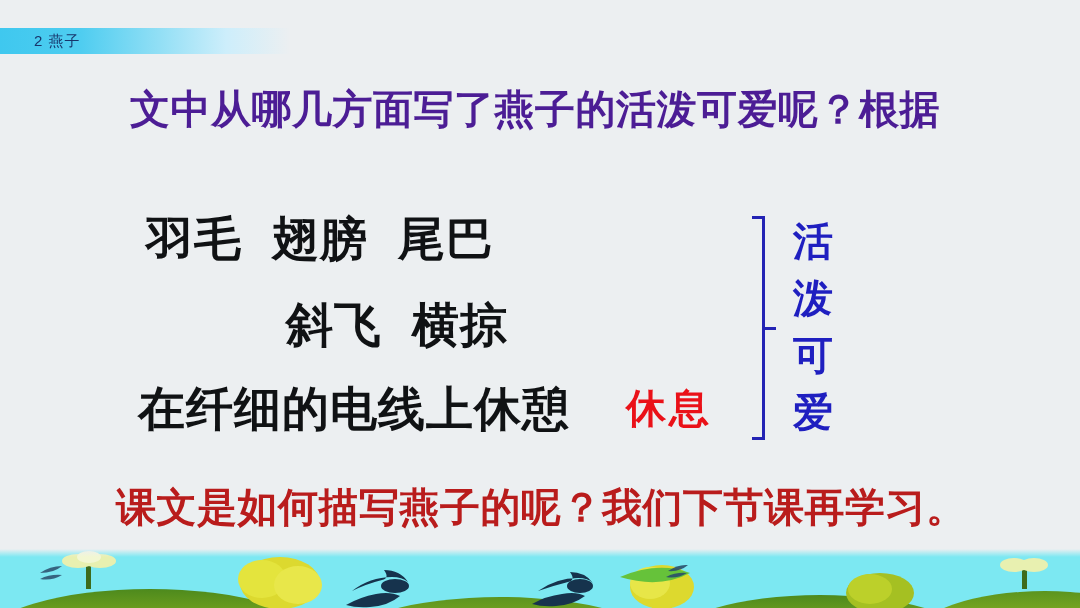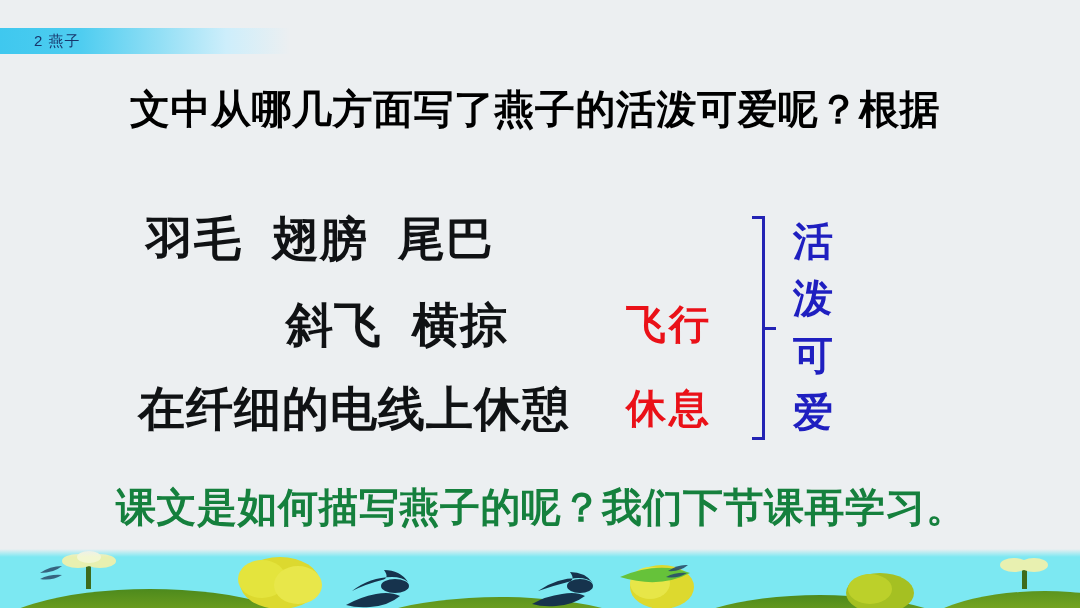--- a/index.html
+++ b/index.html
@@ -48,21 +48,21 @@
   
   #question-block {
     position: absolute;
     left: 54px;
     top: 68px;
     width: 980px;
     font-family: "DejaVu Sans", "Liberation Sans", sans-serif;
     font-weight: bold;
     font-size: 40px;
     line-height: 56px;
-    color: #000000;
+    color: #4c1d95;
     letter-spacing: 0.5px;
   }
   #question-line-1 { text-indent: 76px; display: block; }
   #question-line-2 { display: block; }
 
   
   #word-grid {
     position: absolute;
     left: 0;
     top: 196px;
@@ -161,21 +161,21 @@
 
   
   #closing {
     position: absolute;
     left: 116px;
     top: 468px;
     font-family: "DejaVu Sans", "Liberation Sans", sans-serif;
     font-weight: bold;
     font-size: 40px;
     line-height: 52px;
-    color: #15803d;
+    color: #b91c1c;
     white-space: nowrap;
     letter-spacing: 0.5px;
   }
 
   
   #bottom-band {
     position: absolute;
     left: 0;
     bottom: 0;
     width: 1080px;
@@ -225,21 +225,20 @@
   </div>
 
   <div id="word-grid">
 
     <div class="word-row row-0">
       <div class="term-list"><span>羽毛</span><span class="term-sep"></span><span>翅膀</span><span class="term-sep"></span><span>尾巴</span></div>
     </div>
 
     <div class="word-row row-1">
       <div class="term-list"><span>斜飞</span><span class="term-sep"></span><span>横掠</span></div>
-      <div class="category">飞行</div>
     </div>
 
     <div class="word-row row-2">
       <div class="term-list"><span>在纤细的电线上休憩</span></div>
       <div class="category">休息</div>
     </div>
 
   </div>
 
   <div id="brace">

